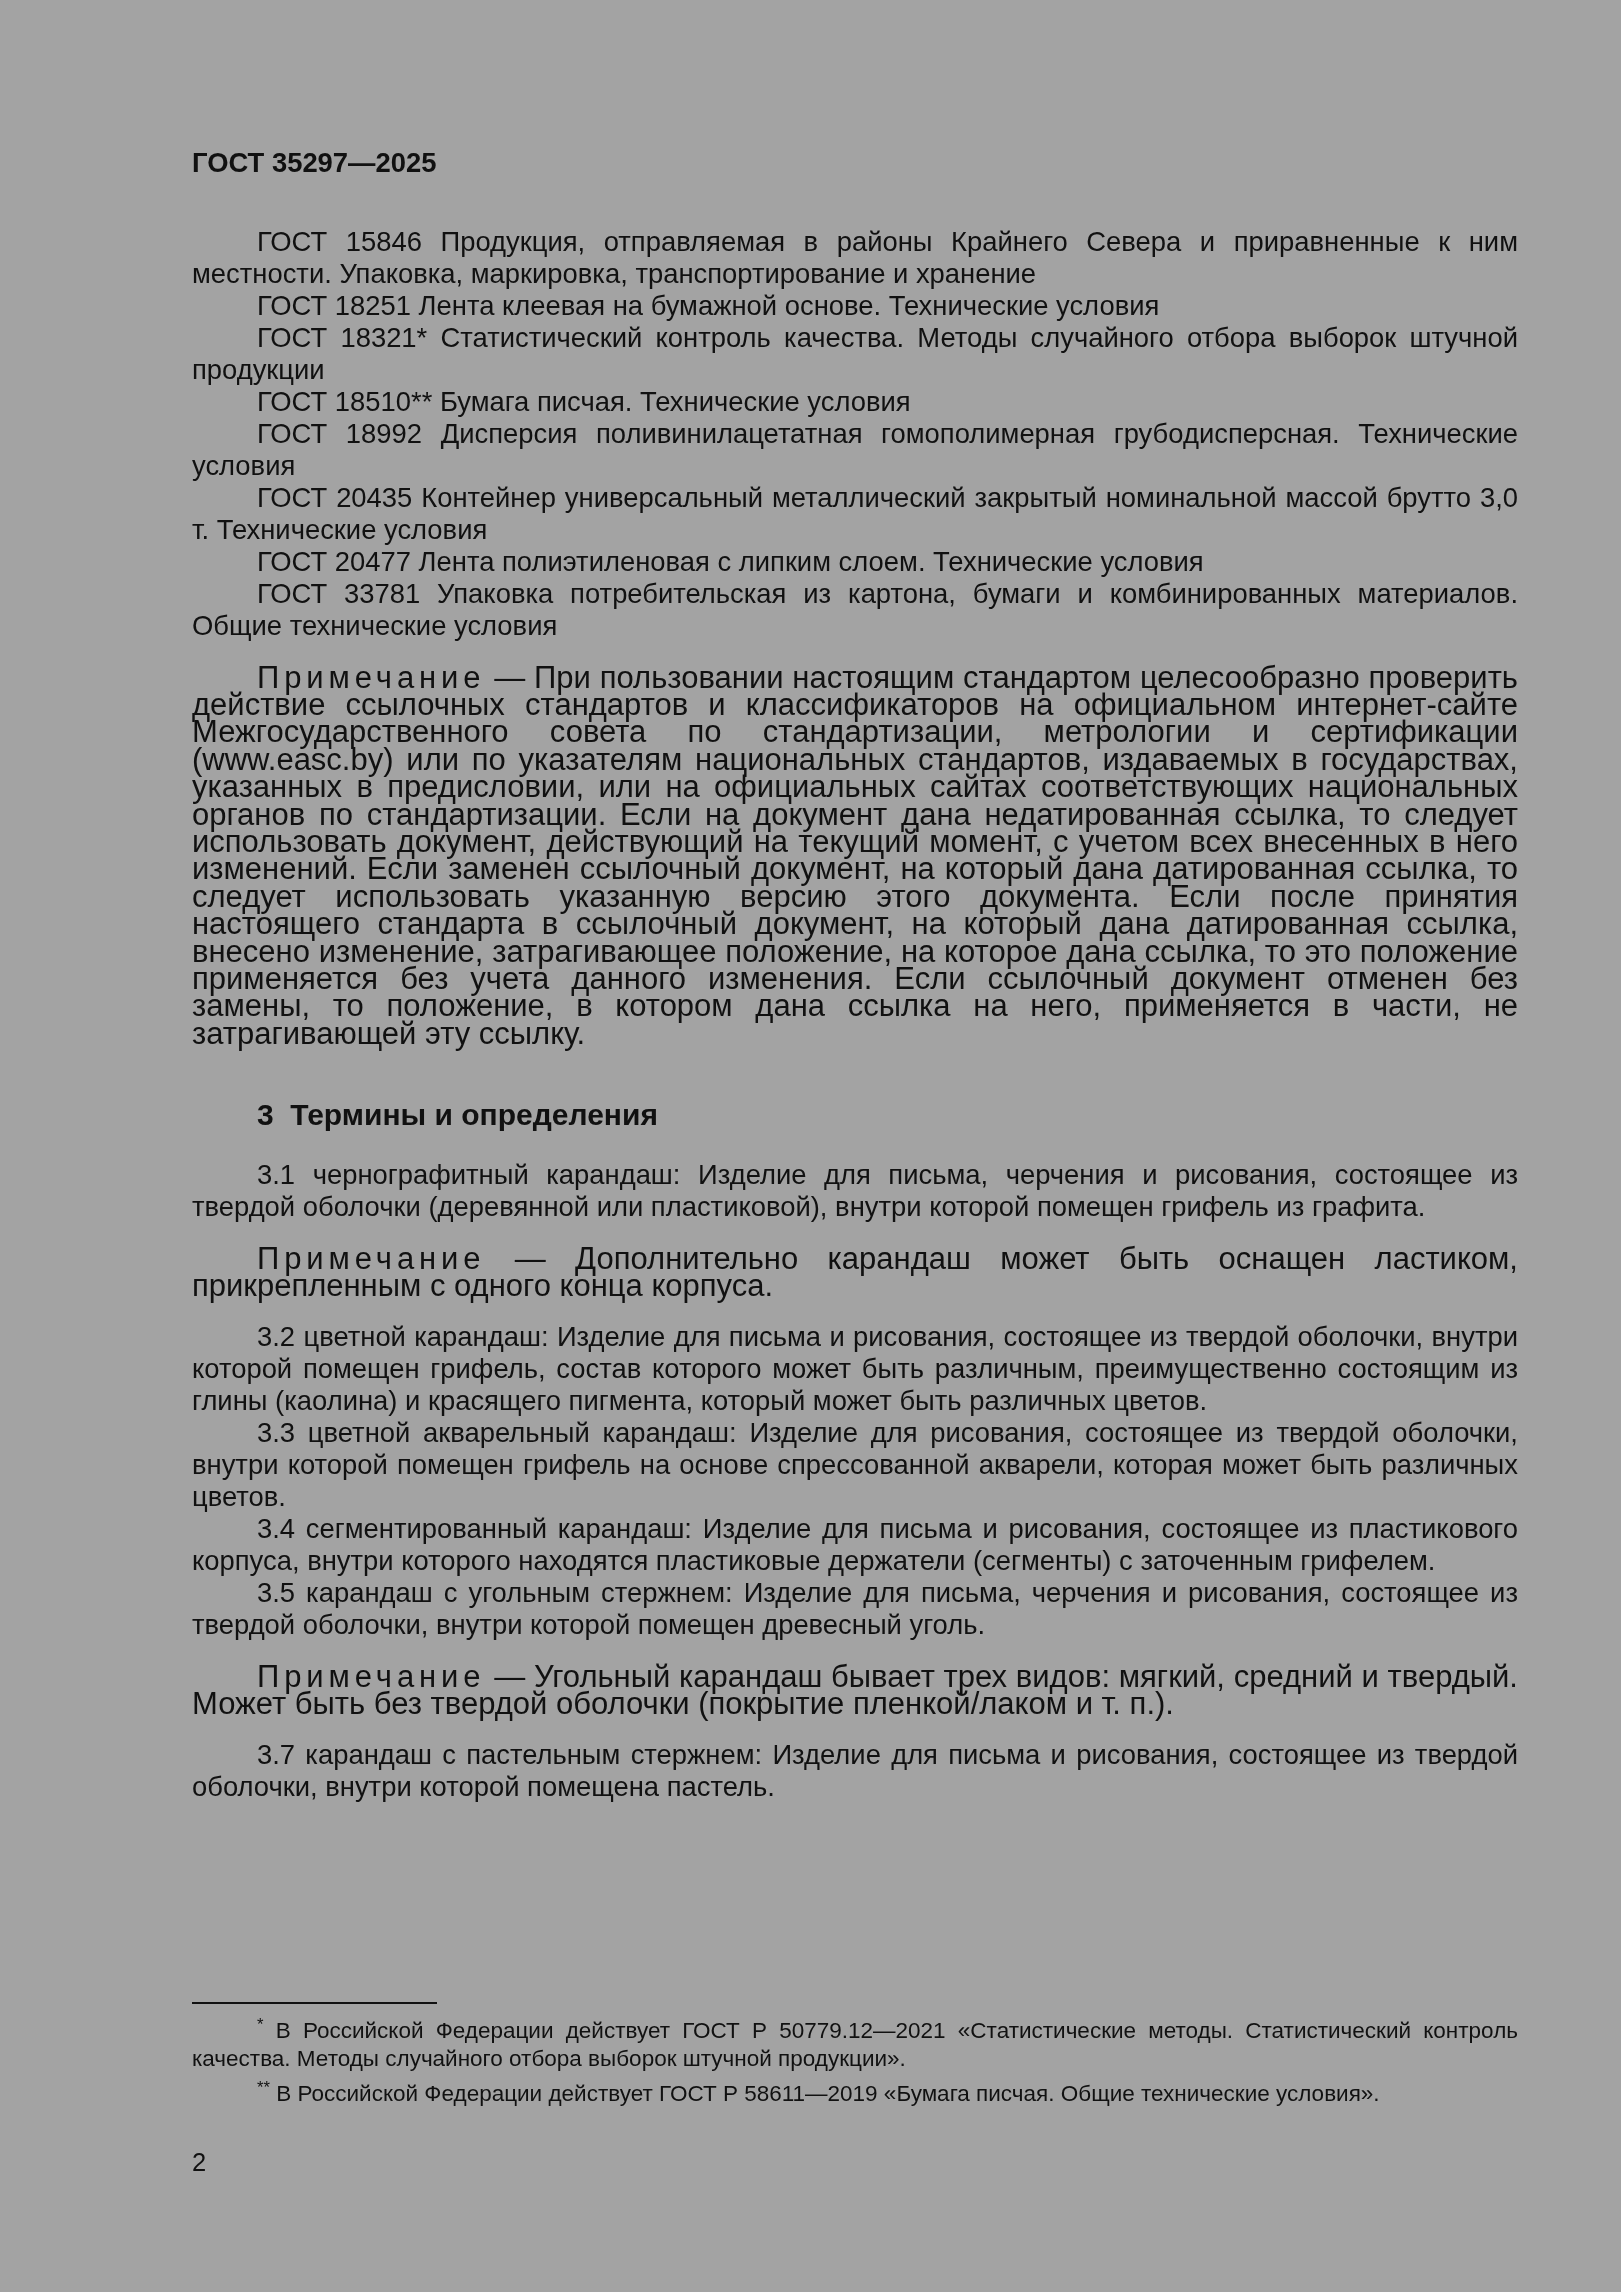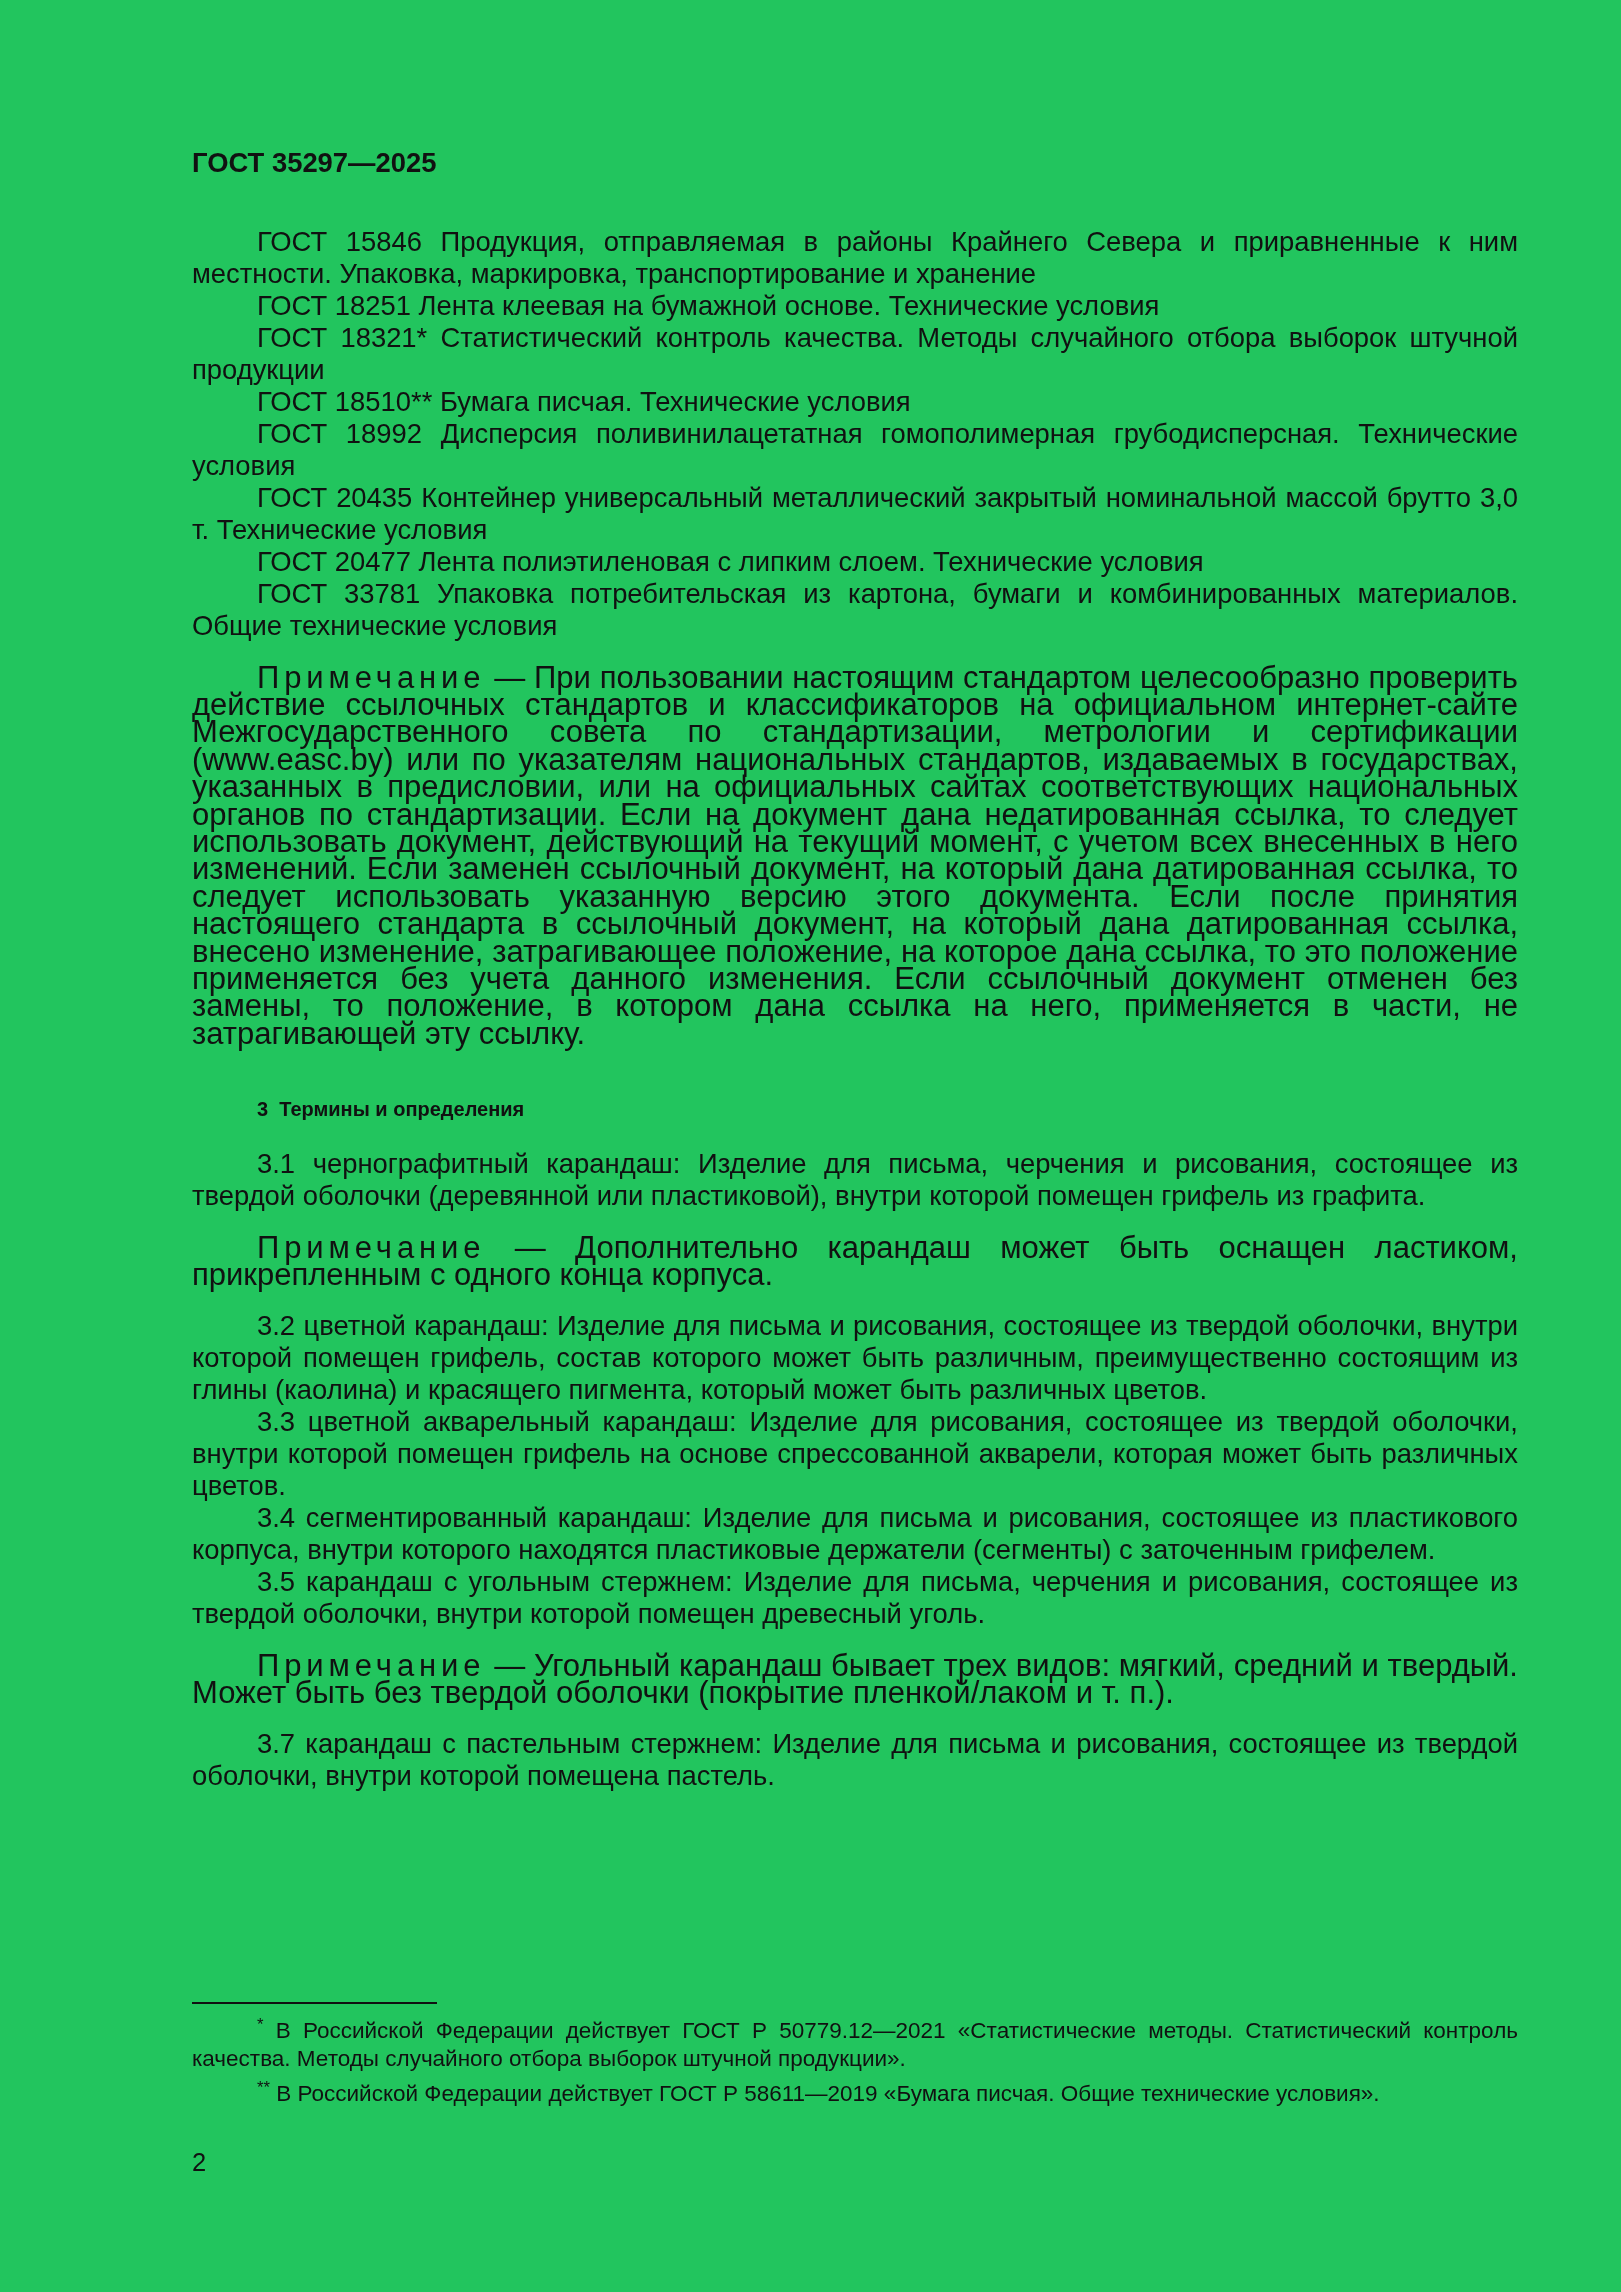--- a/index.html
+++ b/index.html
@@ -4,21 +4,21 @@
 <style>
   html, body {
     margin: 0;
     padding: 0;
     background: #ffffff;
   }
   .page {
     width: 1621px;
     height: 2293px;
     box-sizing: border-box;
-    background: #22c55e;
+    background: #a3a3a3;
     color: #111111;
     font-family: "Liberation Sans", "DejaVu Sans", sans-serif;
     padding: 147px 103px 116px 192px;
     display: flex;
     flex-direction: column;
     overflow: hidden;
   }
   .running-header {
     font-size: 27.4px;
     font-weight: bold;
@@ -35,21 +35,21 @@
     font-size: 31px;
     line-height: 27.4px;
     text-align: justify;
     text-indent: 65px;
     margin: 21.6px 0;
   }
   .note-label {
     letter-spacing: 4.9px;
   }
   .section-title {
-    font-size: 20px;
+    font-size: 30px;
     font-weight: bold;
     text-indent: 65px;
     margin: 29px 0 27.4px 0;
   }
   .term-name {
     font-weight: normal;
   }
   .footnote-area {
     margin-top: auto;
   }

